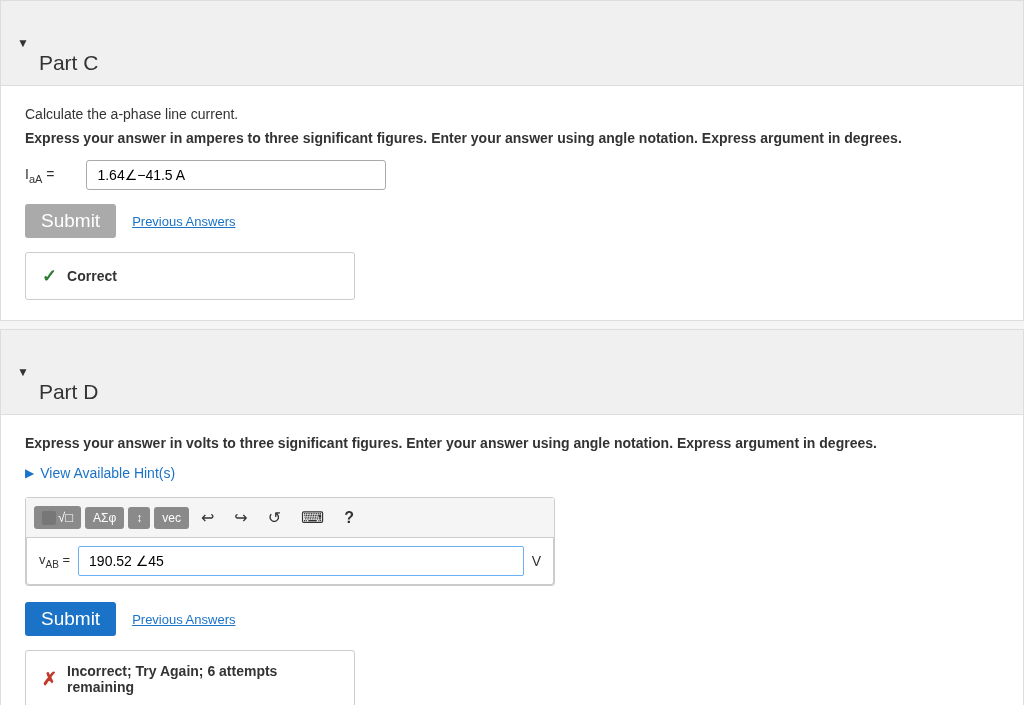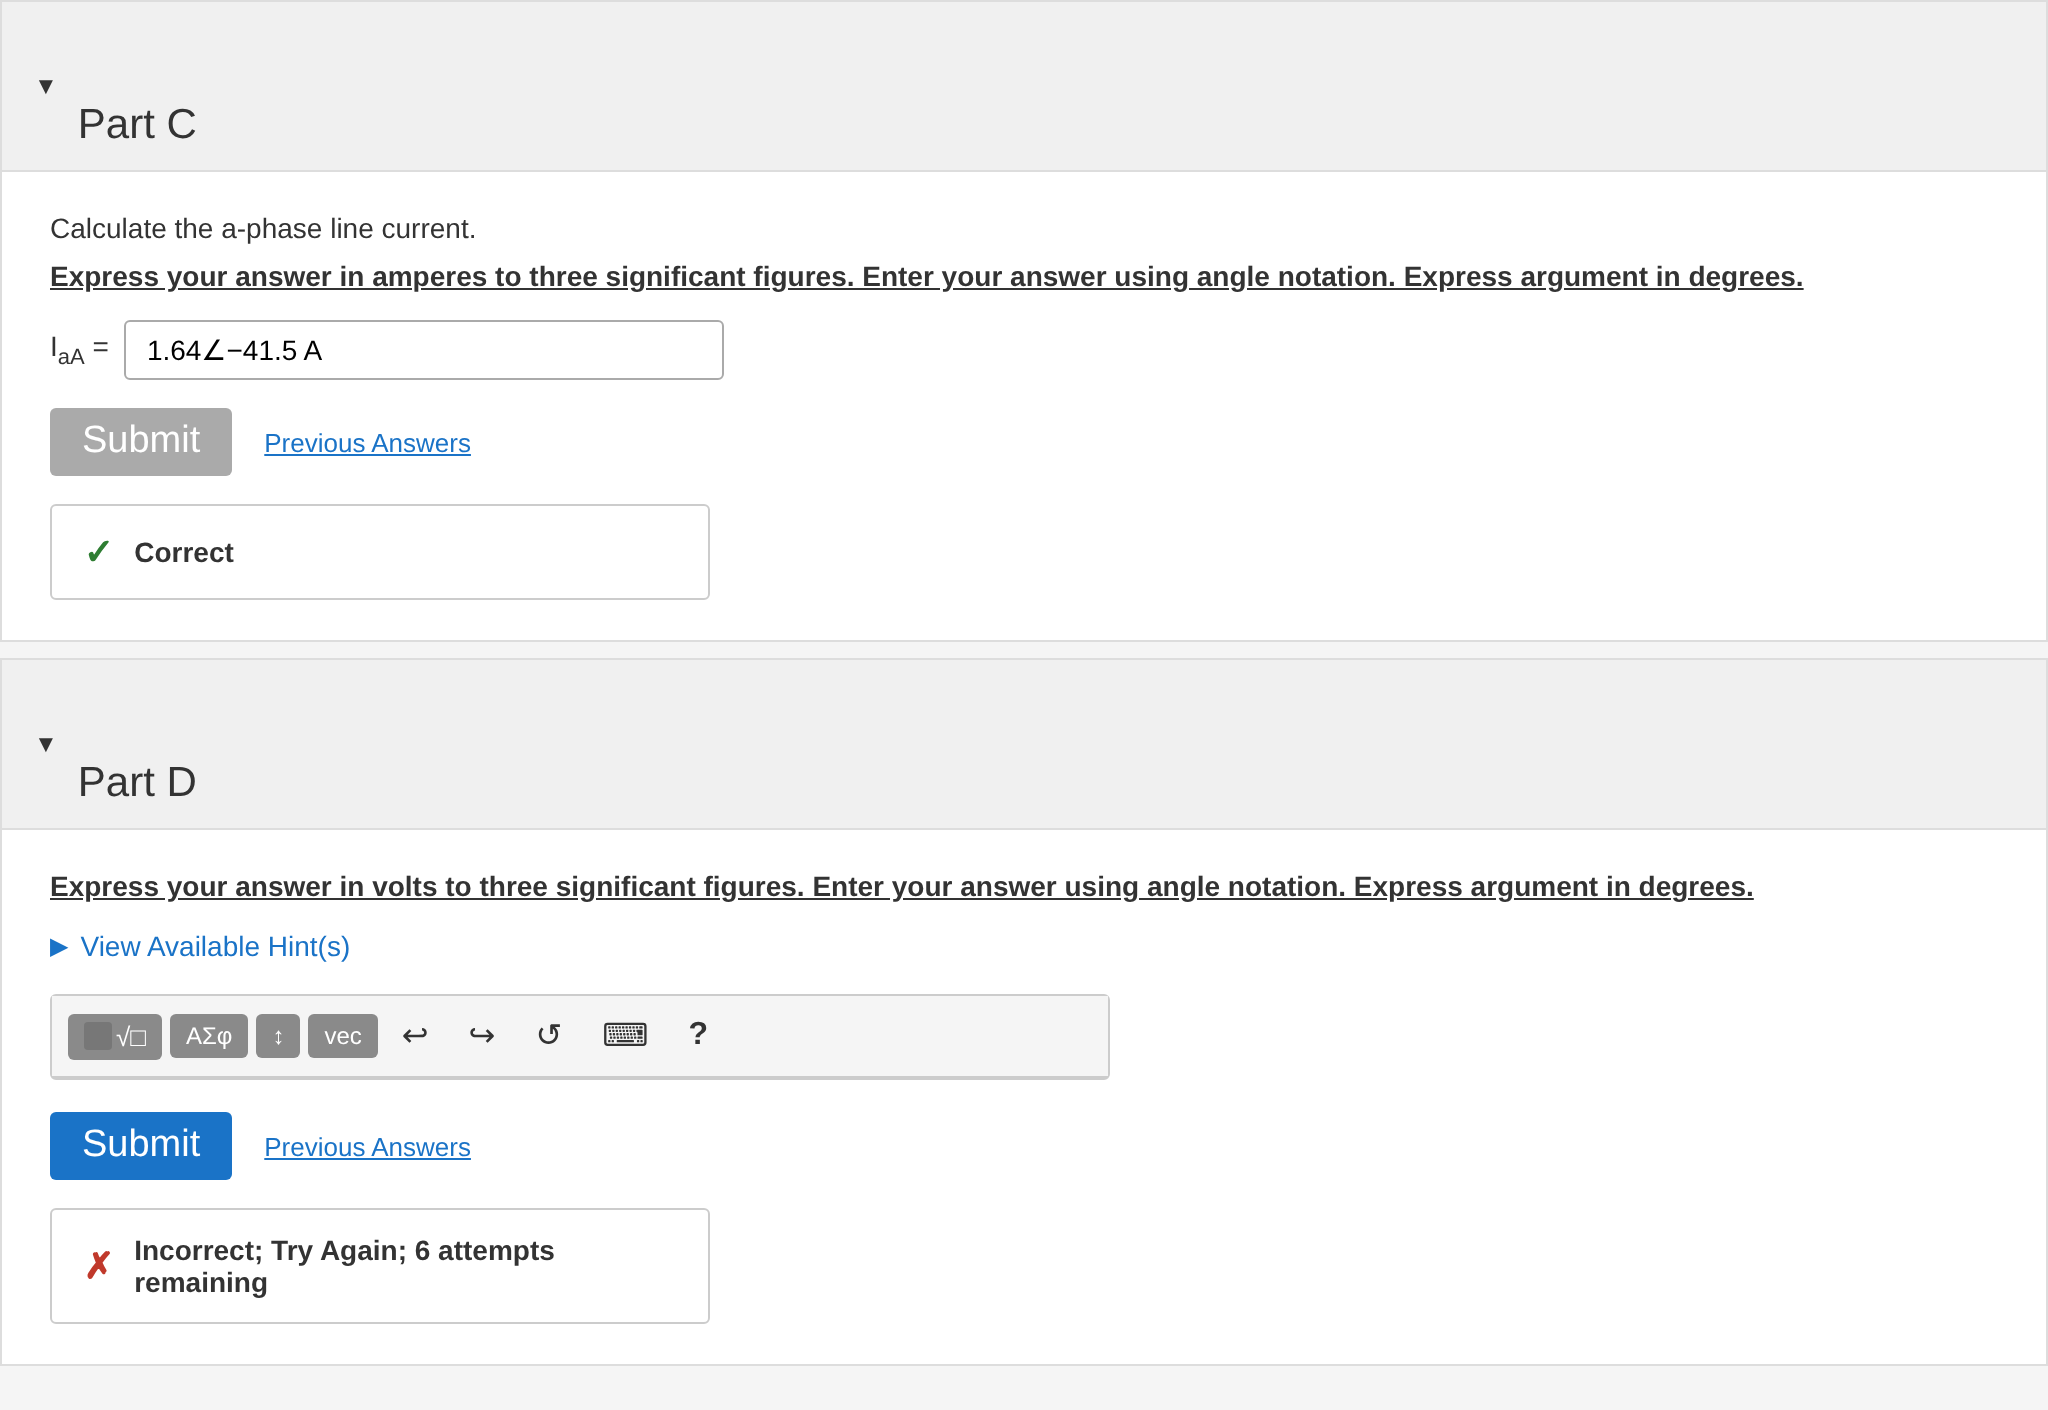--- a/index.html
+++ b/index.html
@@ -43,27 +43,27 @@
 
     .description {
       margin-bottom: 8px;
       font-size: 14px;
     }
 
     .instruction {
       font-weight: bold;
       font-size: 14px;
       margin-bottom: 14px;
-      text-decoration: underline;
     }
 
     .answer-input-row {
       display: flex;
       align-items: center;
       margin-bottom: 14px;
+      gap: 24px;
     }
 
     .answer-label {
       font-size: 14px;
       margin-right: 8px;
       white-space: nowrap;
     }
 
     .answer-label sub {
       font-size: 11px;
@@ -299,20 +299,25 @@
         <button class="toolbar-btn">ΑΣφ</button>
         <button class="toolbar-btn">↕</button>
         <button class="toolbar-btn">vec</button>
         <button class="toolbar-btn light">↩</button>
         <button class="toolbar-btn light">↪</button>
         <button class="toolbar-btn light">↺</button>
         <button class="toolbar-btn light">⌨</button>
         <button class="toolbar-btn question">?</button>
       </div>
 
+      <div class="math-input-area">
+        <span class="math-input-label">v<sub>AB</sub> =</span>
+        <input class="math-input-field" type="text" value="190.52 ∠45" style="">
+        <span class="math-unit">V</span>
+      </div>
     </div>
 
     <div class="action-row">
       <button class="btn-submit active" style="background: rgb(26, 115, 199);">Submit</button>
       <a class="previous-answers-link" style="color: rgb(26, 115, 199);">Previous Answers</a>
     </div>
 
     <div class="result-box incorrect">
       <span class="x-icon" style="color: rgb(192, 57, 43);">✗</span>
       <span class="result-text">Incorrect; Try Again; 6 attempts remaining</span>

